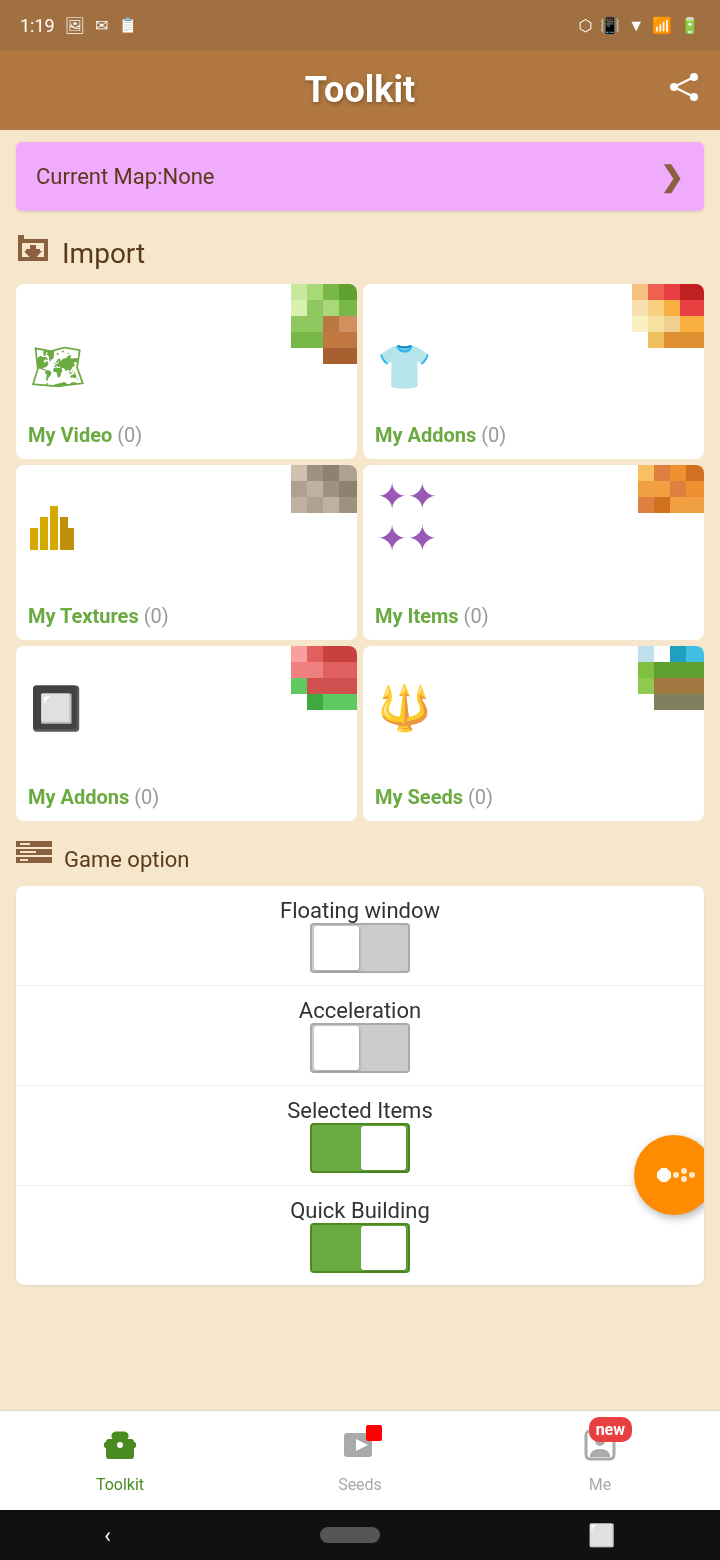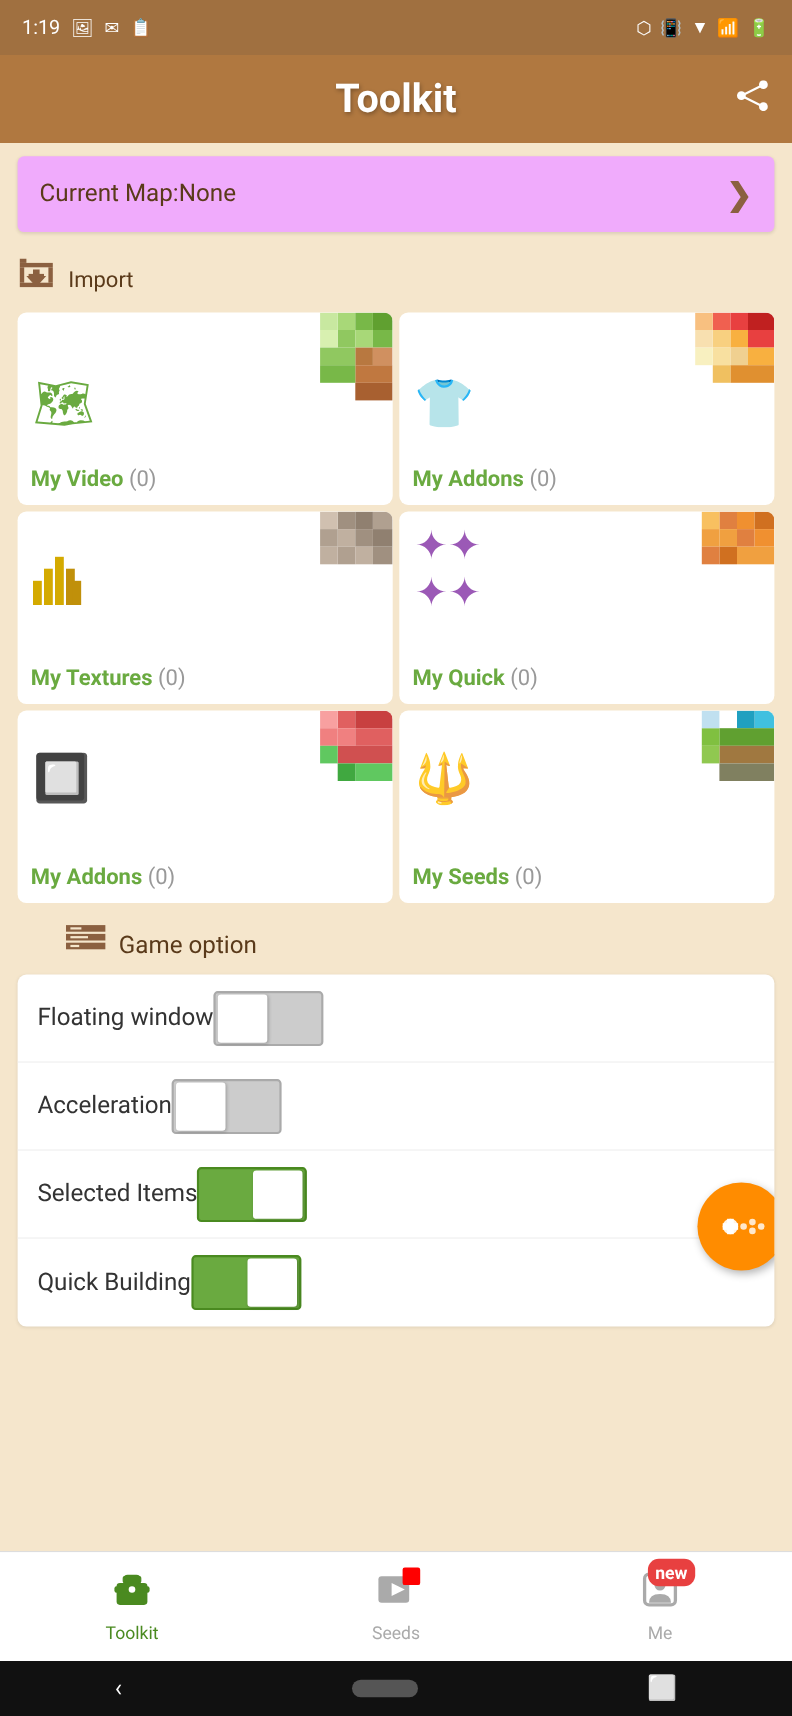--- a/index.html
+++ b/index.html
@@ -75,21 +75,21 @@
       font-weight: bold;
     }
 
     
     .section-header {
       display: flex;
       align-items: center;
       gap: 12px;
       padding: 12px 16px 8px 16px;
       color: #5a3a1a;
-      font-size: 20px;
+      font-size: 28px;
     }
     .section-icon {
       font-size: 28px;
       color: #8b6040;
     }
 
     
     .grid {
       display: grid;
       grid-template-columns: 1fr 1fr;
@@ -132,37 +132,37 @@
     }
 
     
     .game-option-header {
       display: flex;
       align-items: center;
       gap: 12px;
       padding: 12px 16px 8px 16px;
       color: #5a3a1a;
       font-size: 22px;
-      margin-left: 44px;
     }
 
     .options-box {
       background: white;
       border-radius: 8px;
       margin: 0 16px 8px 16px;
       overflow: hidden;
       box-shadow: 0 1px 3px rgba(0,0,0,0.08);
     }
     .option-row {
       display: flex;
       align-items: center;
-      justify-content: flex-start;
+      justify-content: space-between;
       padding: 12px 18px;
       border-bottom: 1px solid #eee;
       min-height: 80px;
+      flex-direction: column;
     }
     .option-row:last-child { border-bottom: none; }
     .option-label {
       font-size: 22px;
       color: #333;
     }
 
     
     .toggle {
       width: 100px;
@@ -439,21 +439,21 @@
       <rect x="96" y="16" width="16" height="16" fill="#e08040"></rect>
       <rect x="112" y="16" width="18" height="16" fill="#f09030"></rect>
       <rect x="80" y="32" width="16" height="16" fill="#d07020"></rect>
       <rect x="96" y="32" width="50" height="16" fill="#f0a040"></rect>
       <rect x="64" y="0" width="16" height="16" fill="#f8c060"></rect>
       <rect x="64" y="16" width="16" height="16" fill="#f0a040"></rect>
       <rect x="64" y="32" width="16" height="16" fill="#e08040"></rect>
     </svg>
     <span class="grid-item-icon" style="color:#9b59b6; font-size:36px; top:35%;">✦✦<br>✦✦</span>
     <span class="grid-item-label">
-      <span>My Quick</span> <span class="grid-count">(0)</span>
+      <span>My Items</span> <span class="grid-count">(0)</span>
     </span>
   </div>
 
   <div class="grid-item">
     <svg class="pixel-deco" width="130" height="110" viewBox="0 0 130 110" xmlns="http://www.w3.org/2000/svg">
       <rect x="80" y="0" width="16" height="16" fill="#e06060"></rect>
       <rect x="96" y="0" width="34" height="16" fill="#c84040"></rect>
       <rect x="80" y="16" width="16" height="16" fill="#f08080"></rect>
       <rect x="96" y="16" width="34" height="16" fill="#e06060"></rect>
       <rect x="80" y="32" width="50" height="16" fill="#d05050"></rect>

